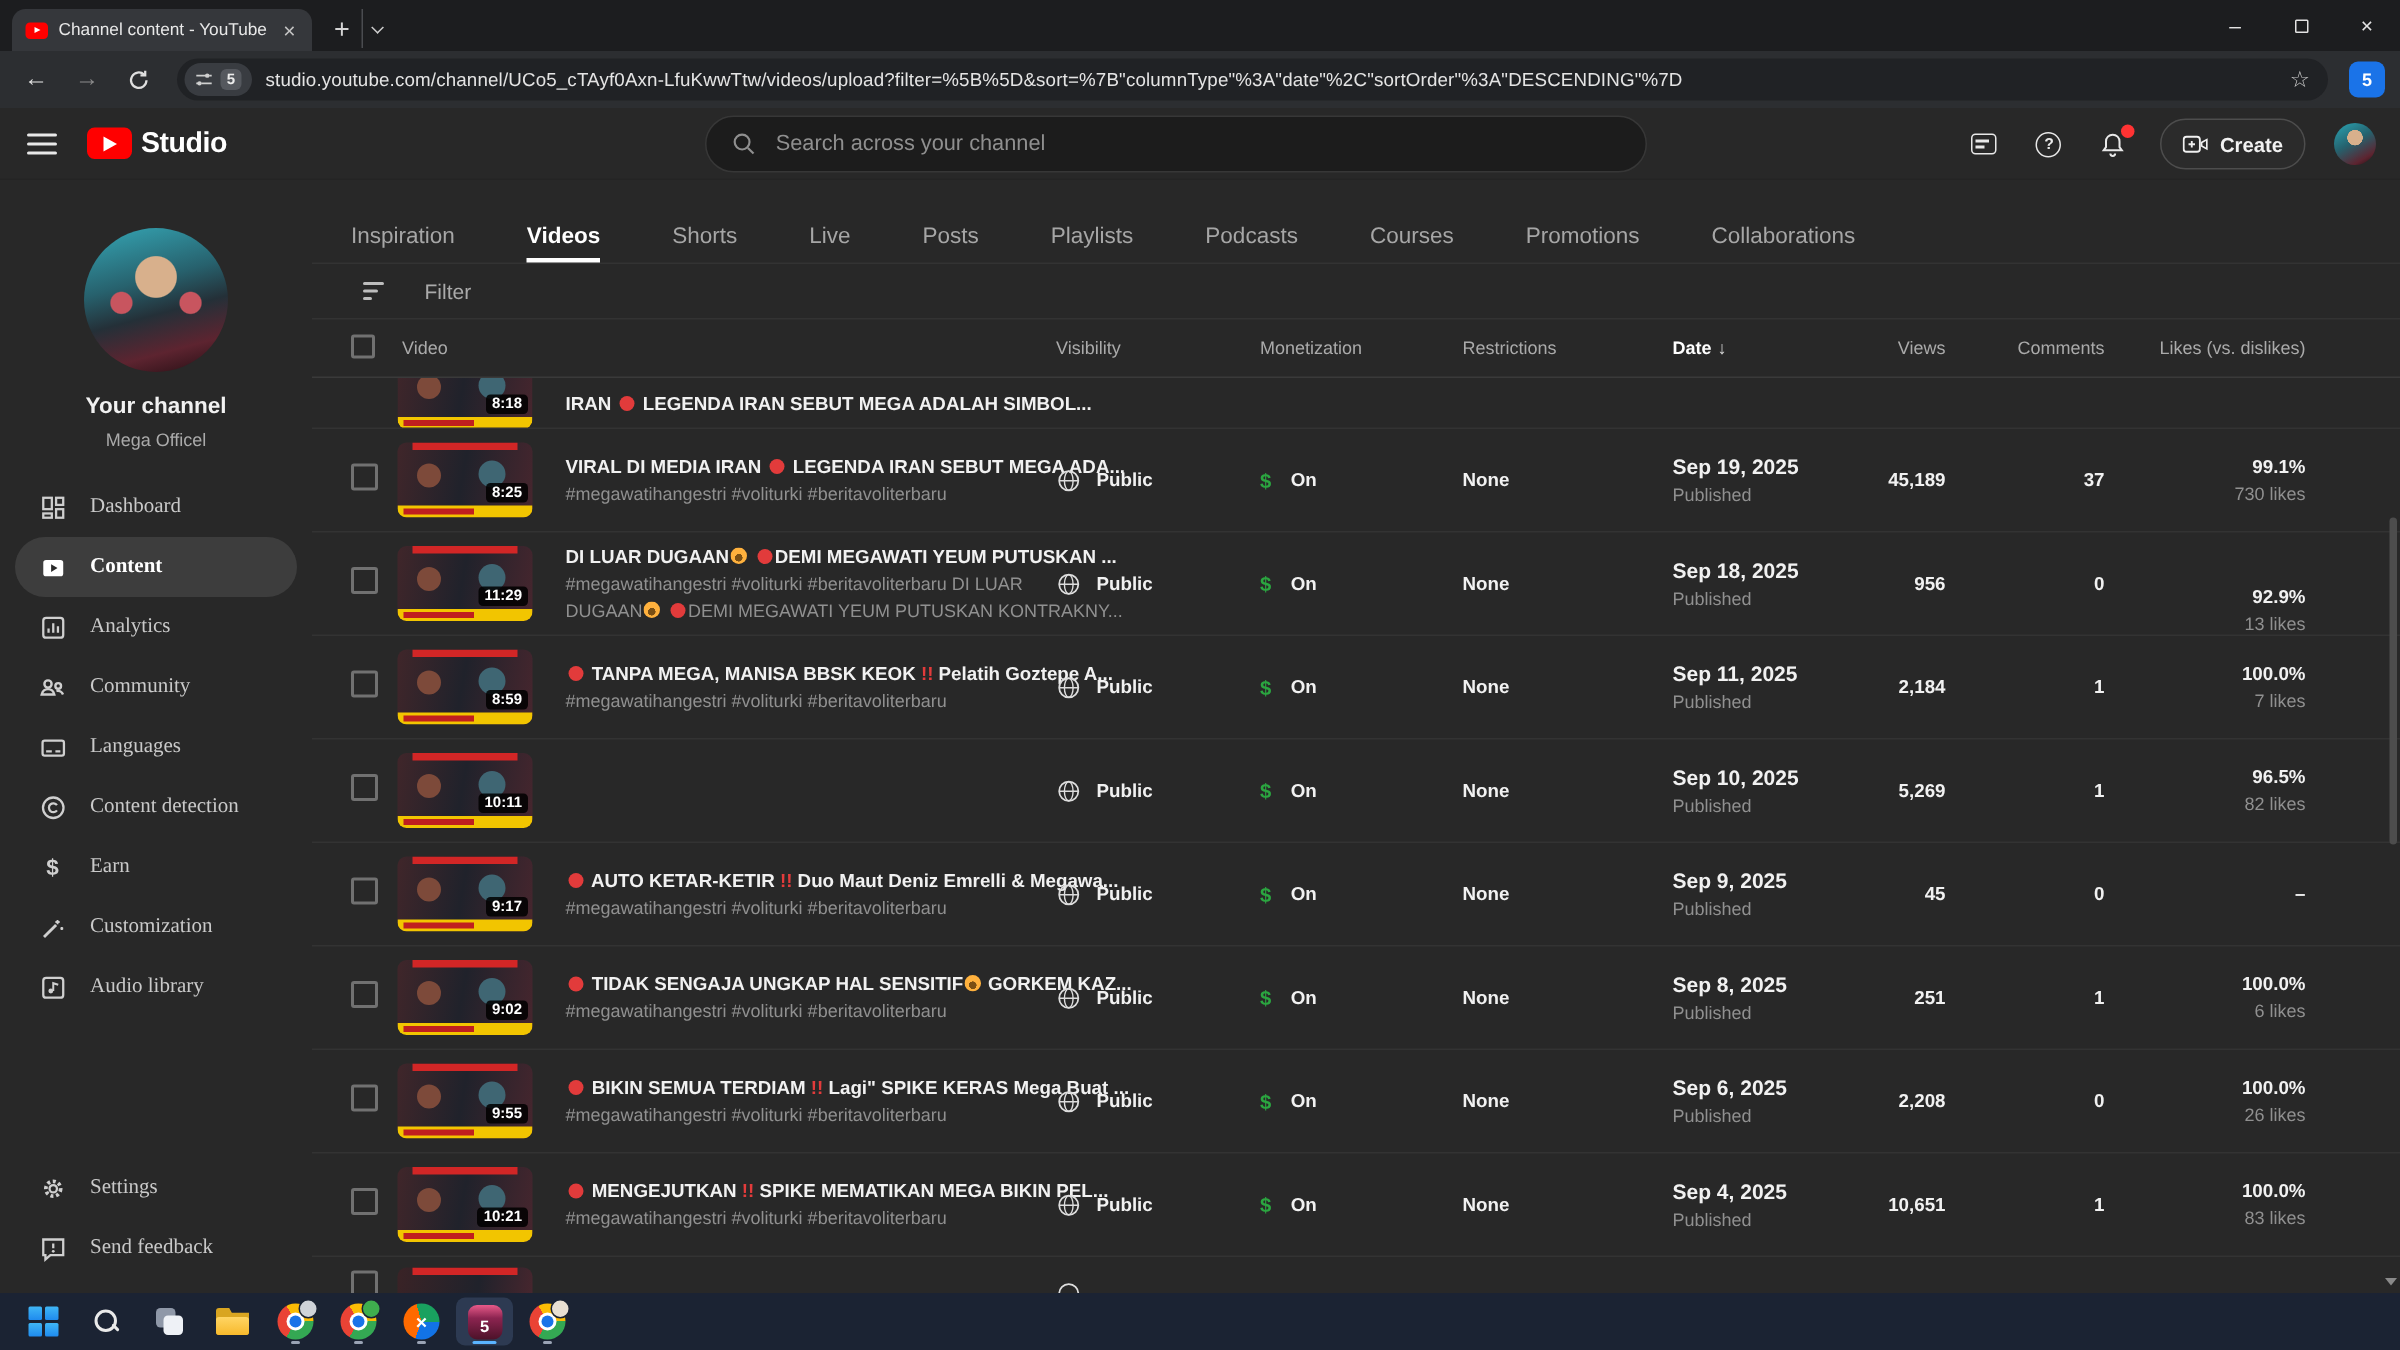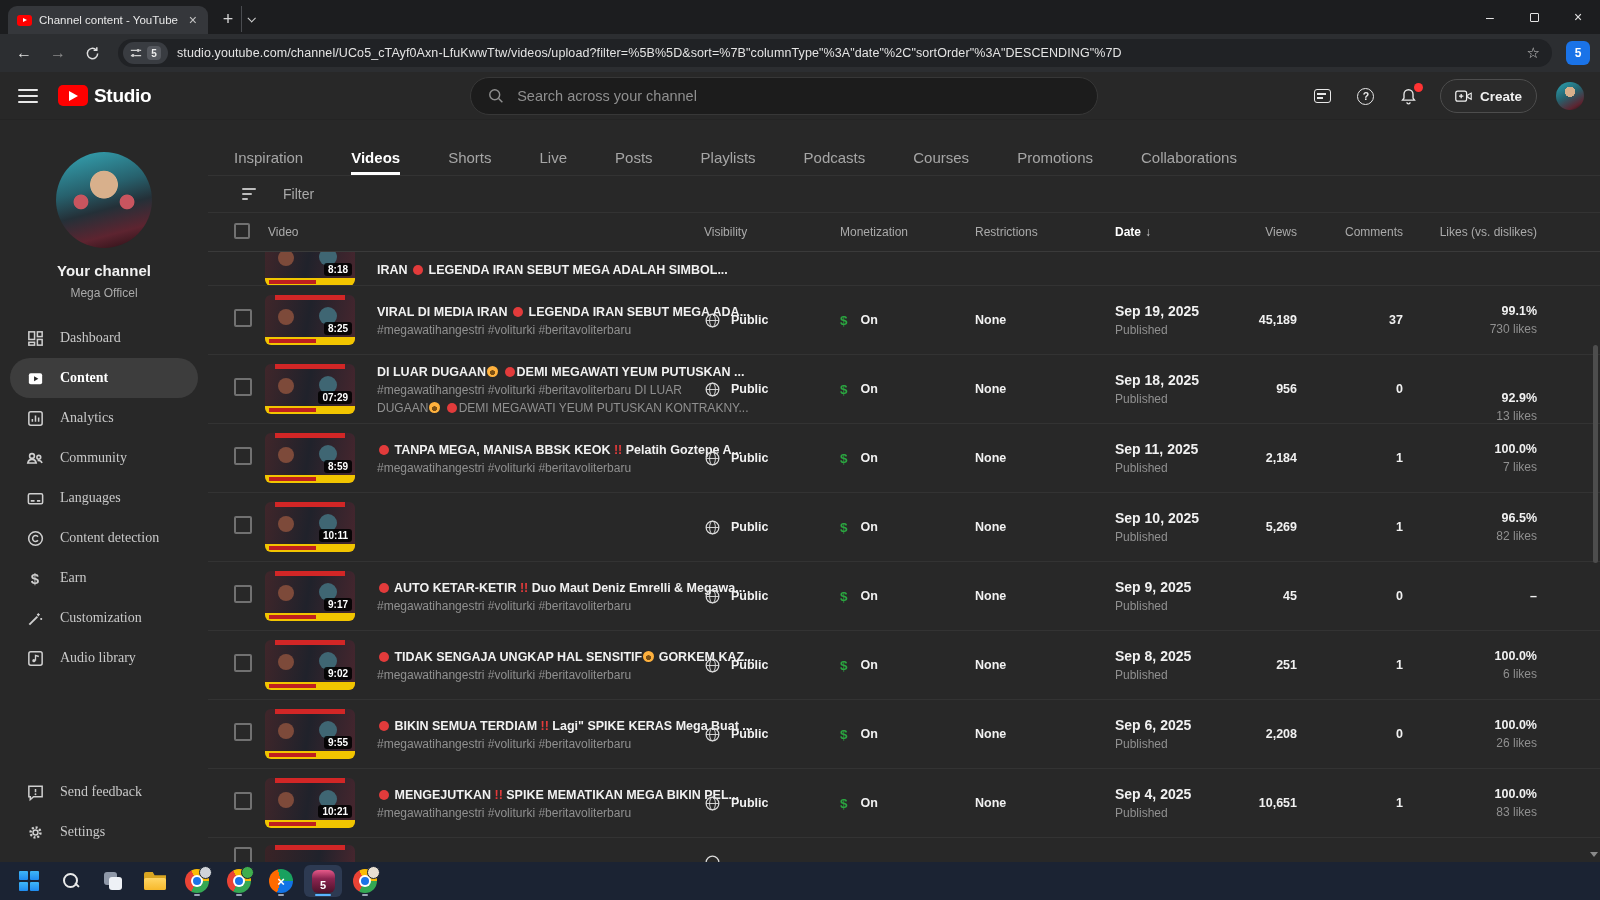--- a/index.html
+++ b/index.html
@@ -332,35 +332,35 @@
                 <path d="M10 12.3V6.8l3.5 1.1" stroke="#cfcfcf" stroke-width="1.4" fill="none"></path>
               </svg>
             </span>
     <span class="side-label">Audio library</span>
   </div>
         </nav>
       <nav class="side-footer" id="side-footer">
           <div class="side-item">
     <span class="side-icon">
               <svg width="19" viewBox="0 0 20 20">
+                <circle cx="10" cy="10" r="5.2" stroke="#cfcfcf" stroke-width="2.6" stroke-dasharray="2.1 1.9" fill="none"></circle>
+                <circle cx="10" cy="10" r="2.6" stroke="#cfcfcf" stroke-width="1.6" fill="none"></circle>
+              </svg>
+            </span>
+    <span class="side-label">Settings</span>
+  </div>
+          <div class="side-item">
+    <span class="side-icon">
+              <svg width="19" viewBox="0 0 20 20">
                 <path d="M3 3.5h14v11H8l-3.5 3v-3H3z" stroke="#cfcfcf" stroke-width="1.6" fill="none"></path>
                 <path d="M10 6.3v3.4" stroke="#cfcfcf" stroke-width="1.6"></path>
                 <circle cx="10" cy="11.8" r="1" fill="#cfcfcf"></circle>
               </svg>
             </span>
     <span class="side-label">Send feedback</span>
-  </div>
-          <div class="side-item">
-    <span class="side-icon">
-              <svg width="19" viewBox="0 0 20 20">
-                <circle cx="10" cy="10" r="5.2" stroke="#cfcfcf" stroke-width="2.6" stroke-dasharray="2.1 1.9" fill="none"></circle>
-                <circle cx="10" cy="10" r="2.6" stroke="#cfcfcf" stroke-width="1.6" fill="none"></circle>
-              </svg>
-            </span>
-    <span class="side-label">Settings</span>
   </div>
         </nav>
     </aside>
 
     <main class="content">
       <nav class="tabs" id="tabs">
           <div class="tab-item">
             <span>Inspiration</span>
           </div>
           <div class="tab-item active">
@@ -478,21 +478,21 @@
     </span>
   </div>
           <div class="grid row">
     <span><span class="checkbox"></span></span>
     <span class="c-video">
       <span class="thumb">
         <span class="band-top"></span>
                 <span class="blob1"></span>
                 <span class="blob2"></span>
                 <span class="cap"></span>
-        <span class="duration">07:29</span>
+        <span class="duration">11:29</span>
       </span>
       <span class="vmeta">
         <span class="vtitle">DI LUAR DUGAAN<i class="shock"></i> <i class="redot"></i>DEMI MEGAWATI YEUM PUTUSKAN ...</span>
         <span class="vtags">#megawatihangestri #voliturki #beritavoliterbaru DI LUAR</span>
         <span class="vtags" style="margin-top:2px;">DUGAAN<i class="shock"></i> <i class="redot"></i>DEMI MEGAWATI YEUM PUTUSKAN KONTRAKNY...</span>
       </span>
     </span>
     <span class="c-vis">
       <svg width="17" viewBox="0 0 20 20">
                 <circle cx="10" cy="10" r="7.5" stroke="#ddd" stroke-width="1.4" fill="none"></circle>

